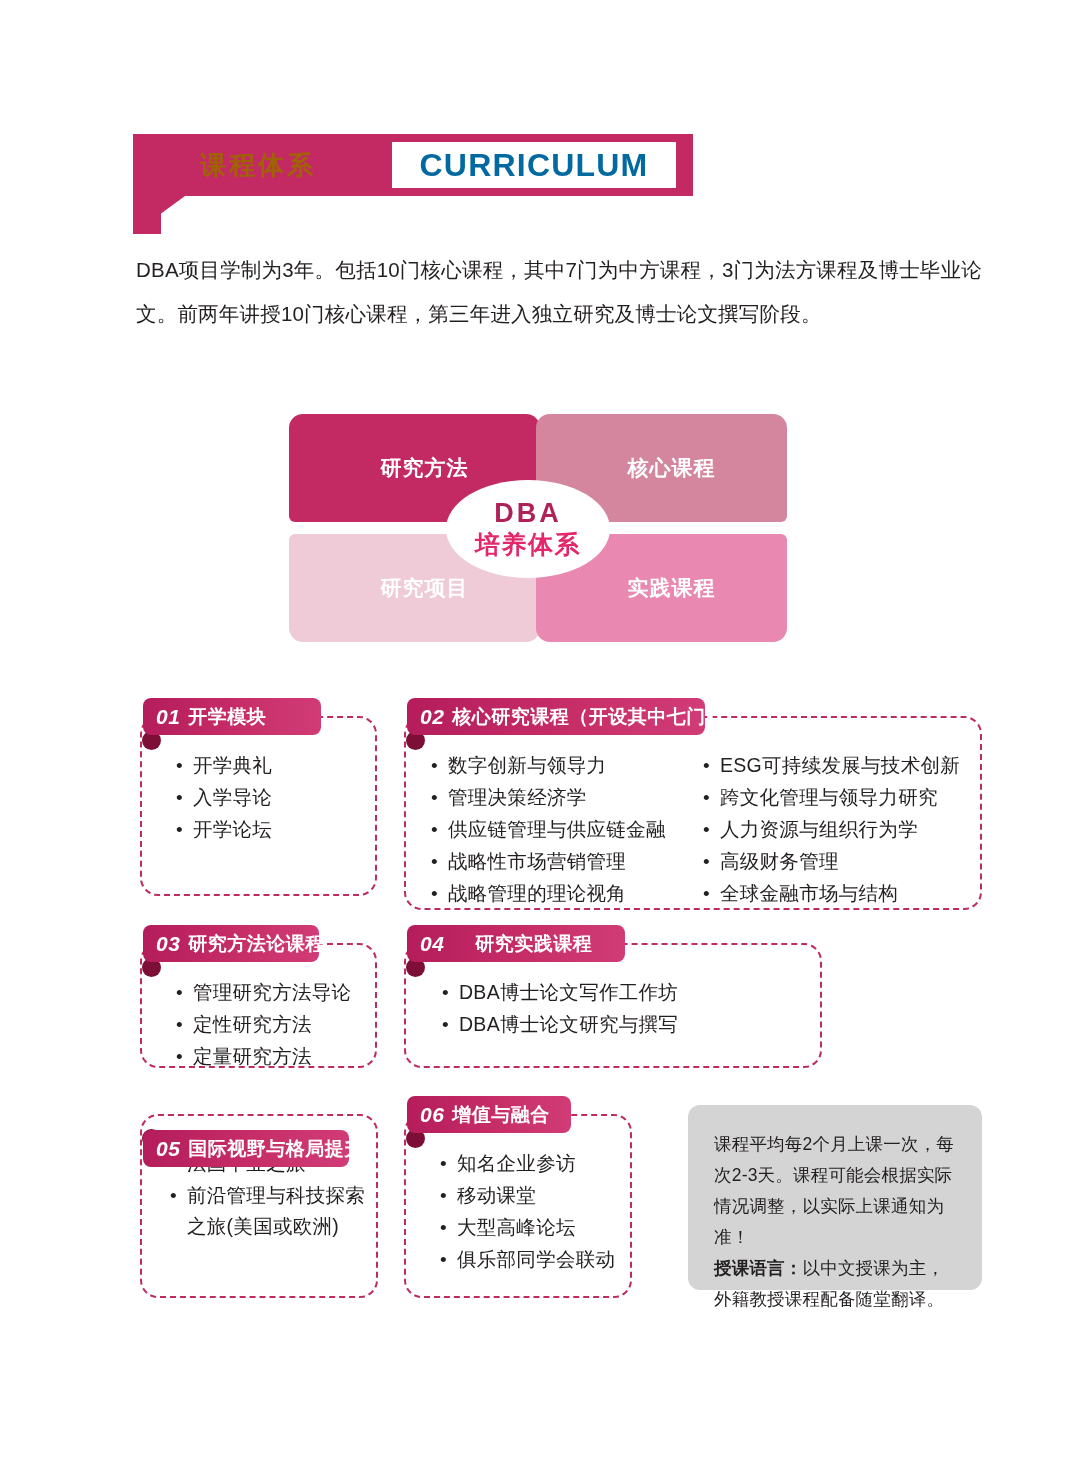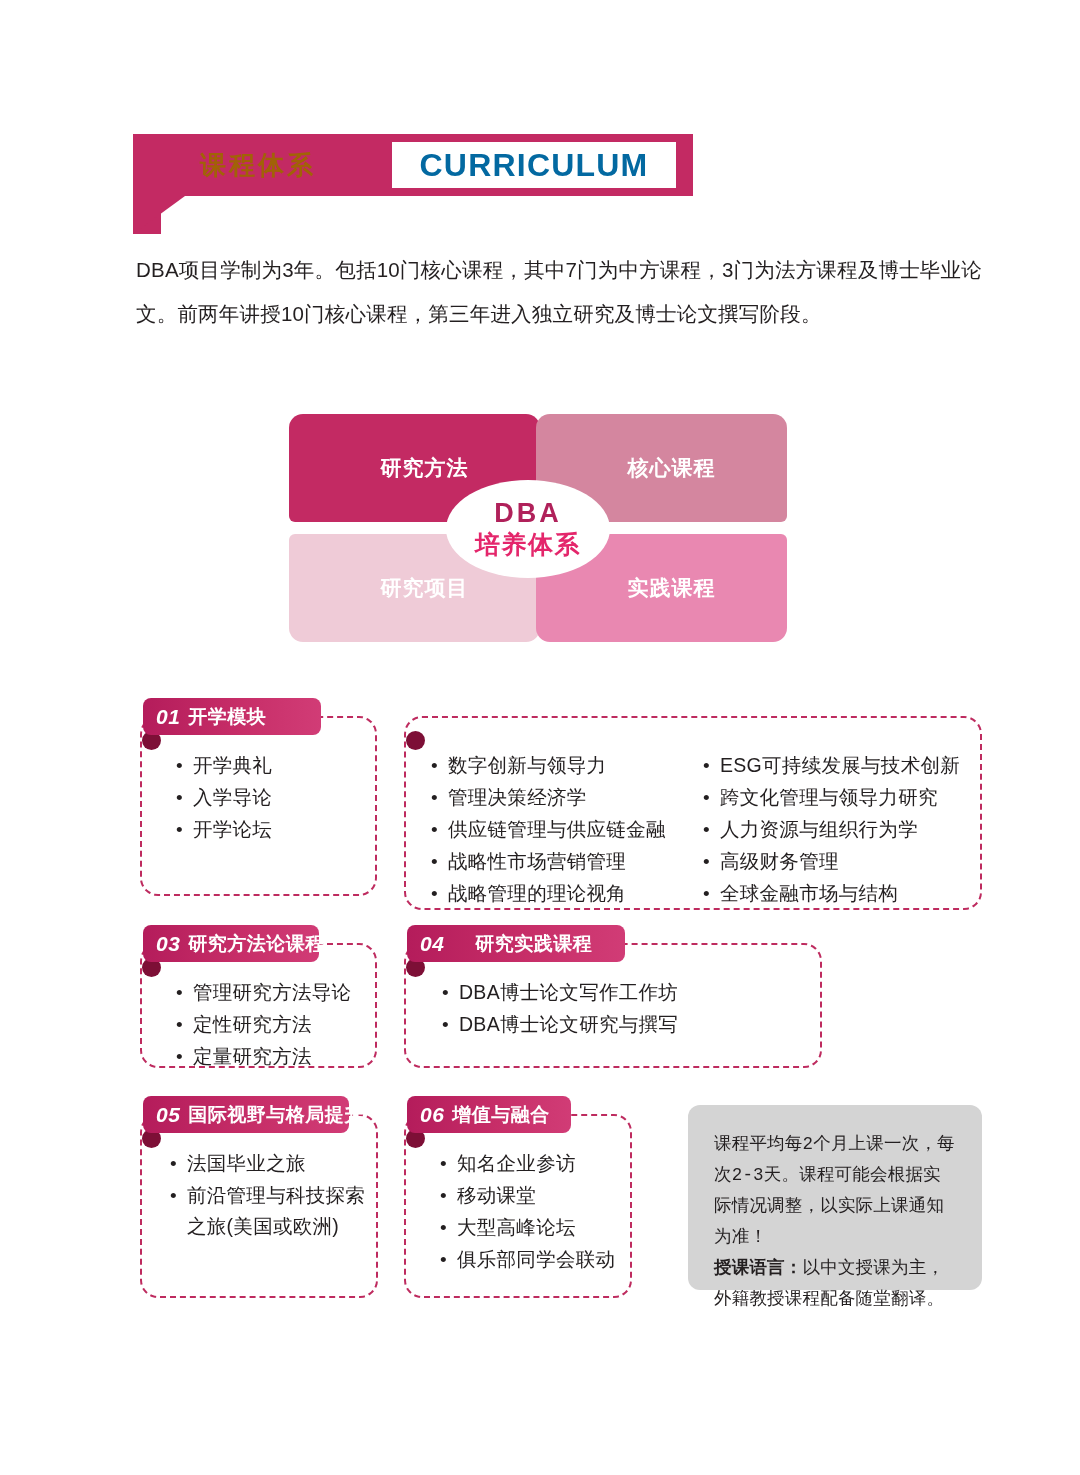--- a/index.html
+++ b/index.html
@@ -248,40 +248,39 @@
   #mod03 .mod-tab { width: 176px; }
   #mod03 .mod-body { padding-left: 36px; }
 
   #mod04 { left: 404px; top: 925px; width: 418px; height: 143px; }
   #mod04 .mod-box { width: 418px; height: 125px; }
   #mod04 .mod-tab { width: 218px; gap: 23px; }
   #mod04 .mod-body { padding-left: 38px; }
 
   #mod05 { left: 140px; top: 1096px; width: 238px; height: 202px; }
   #mod05 .mod-box { width: 238px; height: 184px; }
-  #mod05 .mod-tab { width: 206px; }
+  #mod05 .mod-tab { width: 206px; margin-top: 34px; }
   #mod05 .mod-body { padding-left: 30px; padding-right: 8px; }
 
   #mod06 { left: 404px; top: 1096px; width: 228px; height: 202px; }
   #mod06 .mod-box { width: 228px; height: 184px; }
   #mod06 .mod-tab { width: 164px; }
   #mod06 .mod-body { padding-left: 36px; }
 
   
   .note-box {
     position: absolute;
     left: 688px;
     top: 1105px;
     width: 294px;
     height: 185px;
     background: #D4D4D4;
     border-radius: 12px;
     box-sizing: border-box;
     padding: 24px 26px 0 26px;
-    font-family: Liberation Mono, monospace;
   }
   .note-p {
     font-size: 17.5px;
     line-height: 31px;
     color: #231f20;
     letter-spacing: 0.2px;
   }
   .note-strong { font-weight: bold; }
 </style>
 </head>
@@ -339,20 +338,24 @@
           <span class="dot">•</span>
           <span class="txt">开学论坛</span>
         </div>
     </div>
   </div>
 </div>
 
 <div class="module" id="mod02">
   <div class="mod-box"></div>
   <div class="mod-notch"></div>
+  <div class="mod-tab">
+    <span class="mod-num">02</span>
+    <span class="mod-title">核心研究课程（开设其中七门）</span>
+  </div>
   <div class="mod-body">
     <div class="mod-col c1">
       <div class="item">
           <span class="dot">•</span>
           <span class="txt">数字创新与领导力</span>
         </div>
       <div class="item">
           <span class="dot">•</span>
           <span class="txt">管理决策经济学</span>
         </div>

